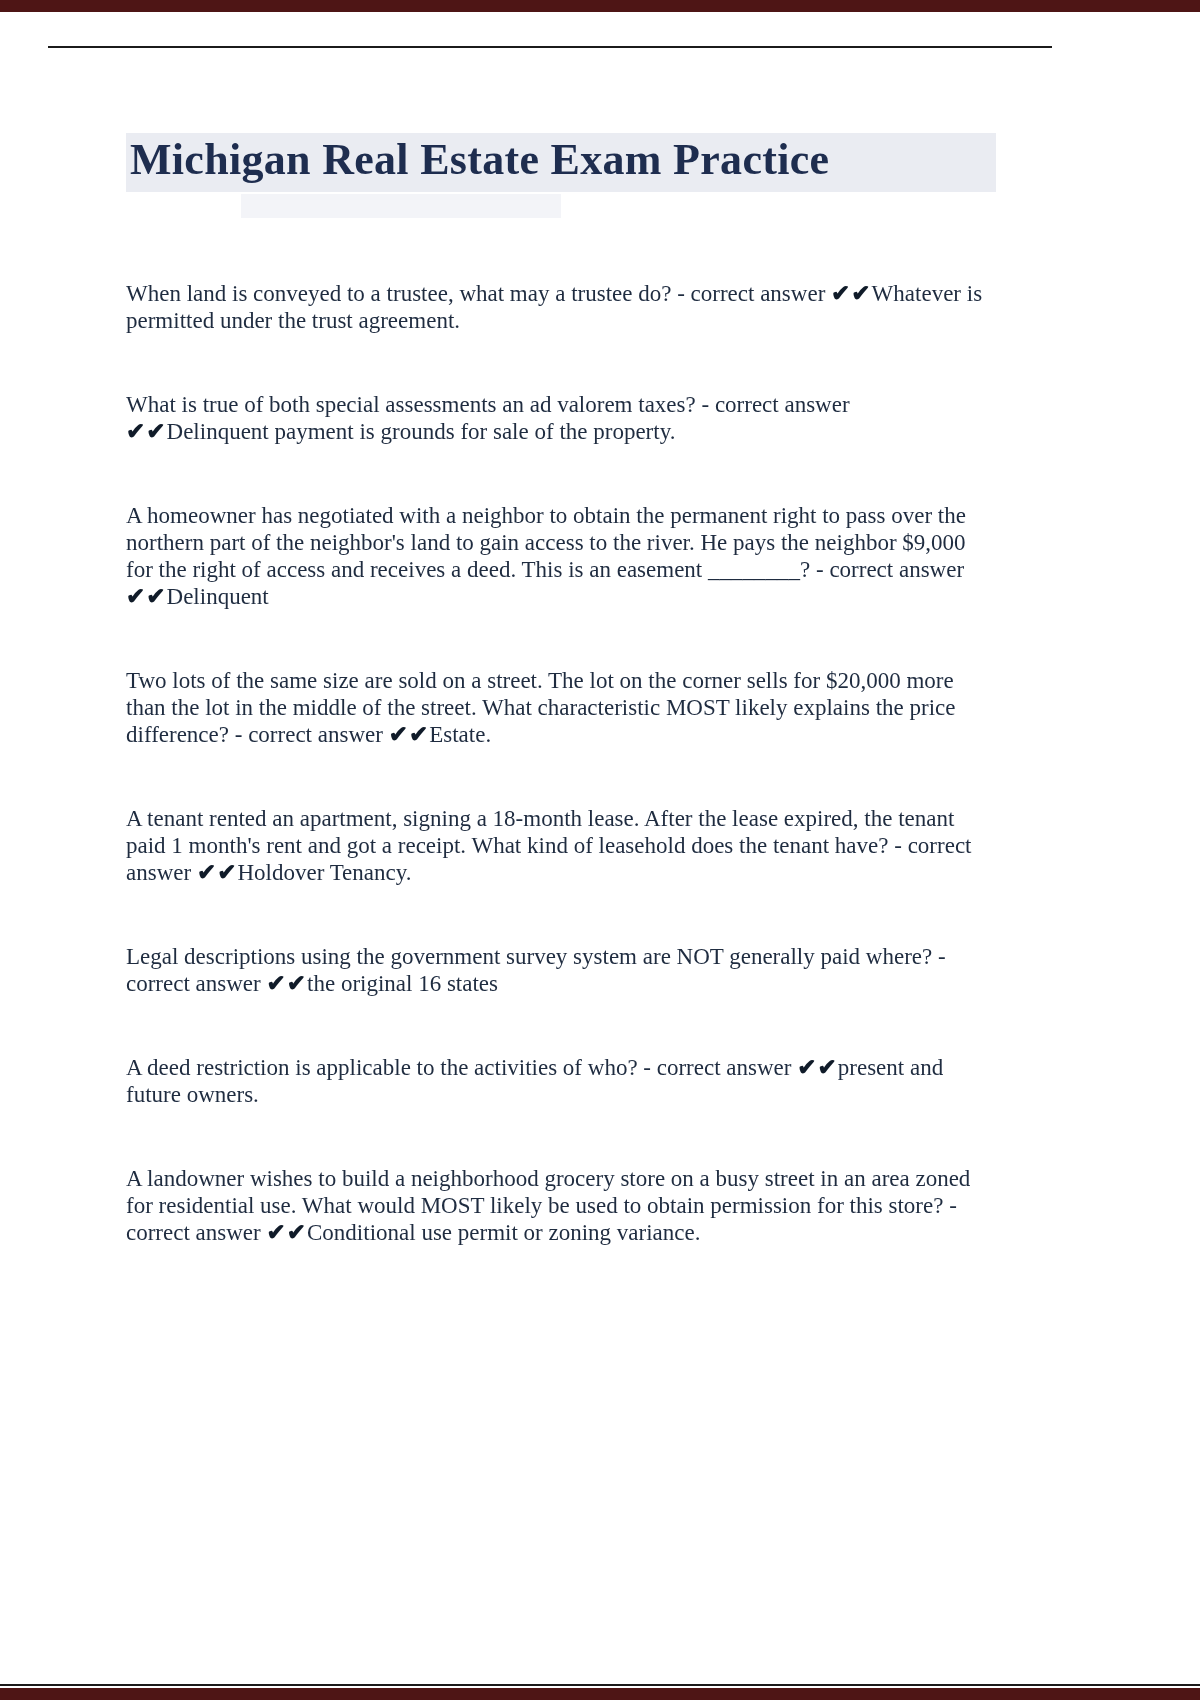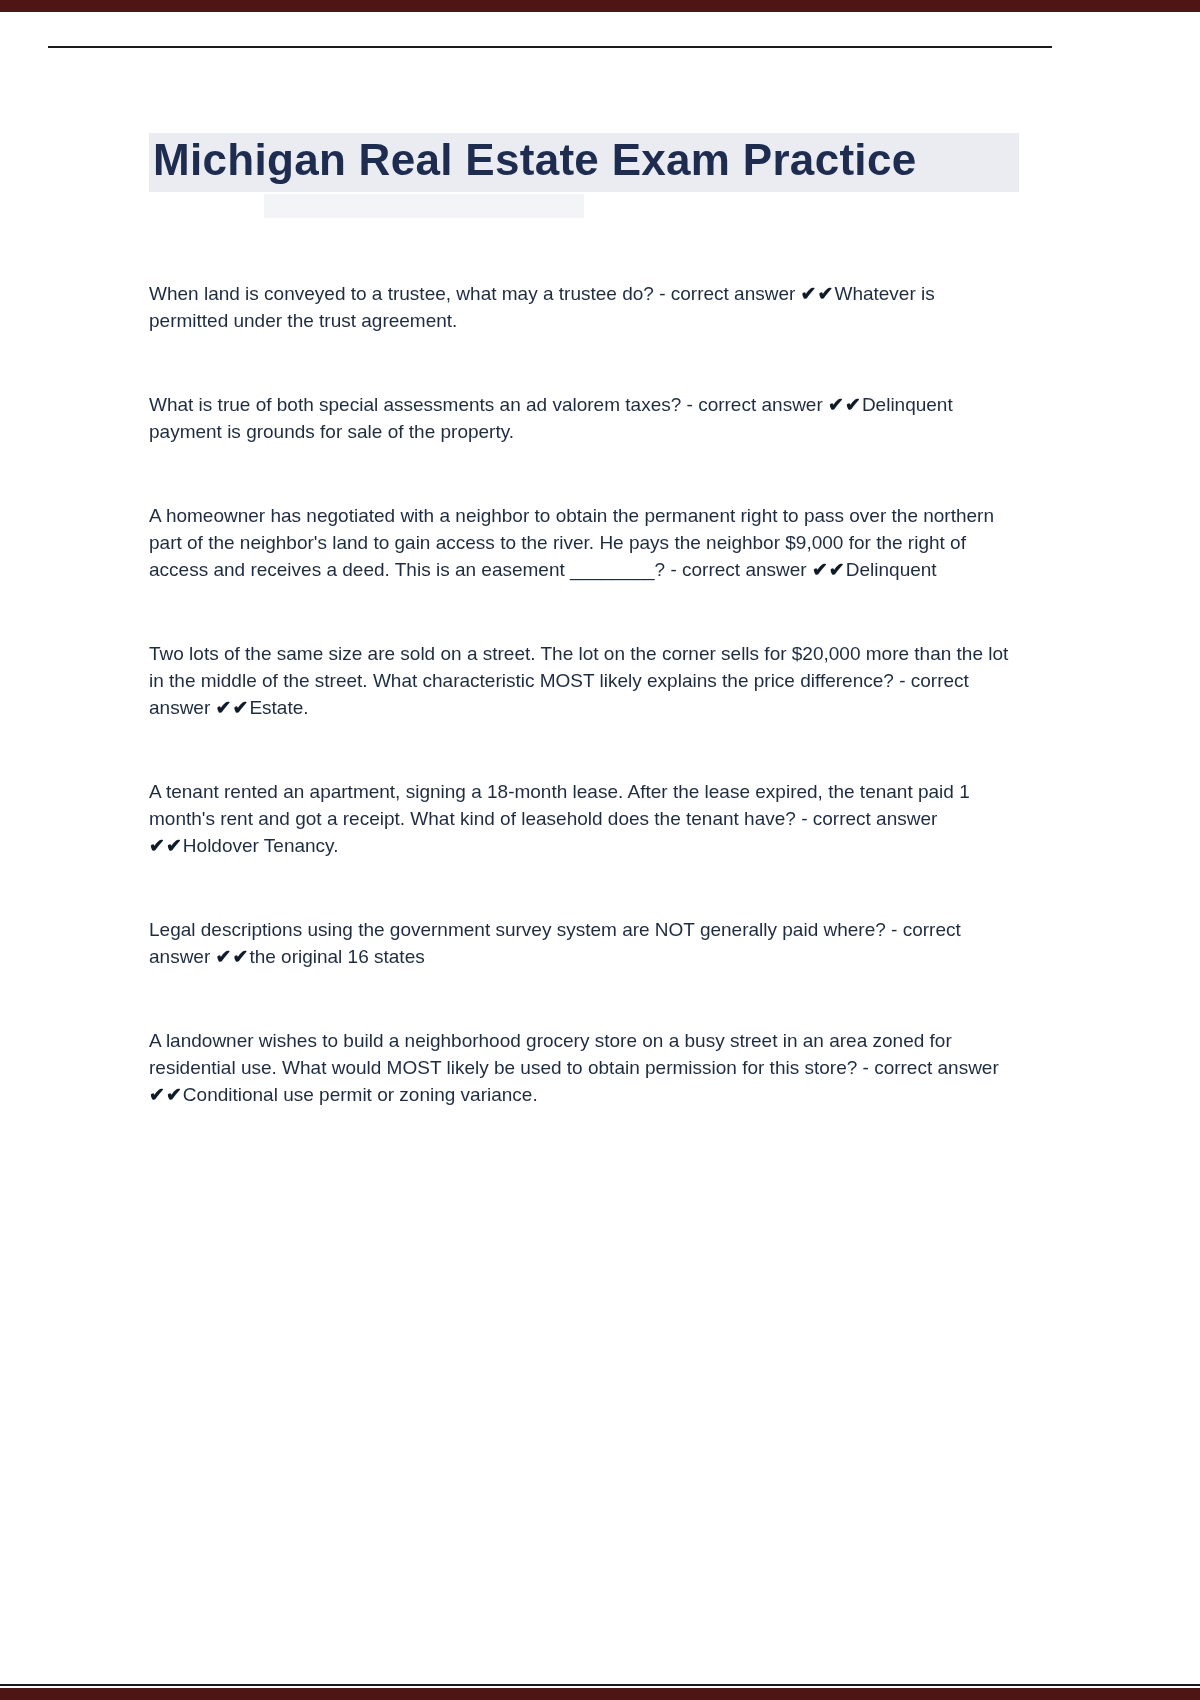--- a/index.html
+++ b/index.html
@@ -19,23 +19,24 @@
     background: #4e1515;
   }
   .top-rule {
     position: absolute;
     top: 46px; left: 48px;
     width: 1004px; height: 2px;
     background: #1b1b1b;
   }
   .content {
     position: absolute;
-    left: 149px;
+    left: 126px;
     top: 133px;
     width: 870px;
+    font-family: Liberation Serif, serif;
   }
   .page-title {
     font-size: 44px;
     font-weight: 700;
     color: #1e2d4f;
     background: #eaecf2;
     margin: 0;
     padding: 3px 6px 8px 4px;
     letter-spacing: 0.3px;
     line-height: 1.1;
@@ -43,21 +44,21 @@
   .title-tail {
     width: 320px;
     height: 24px;
     background: #f3f4f8;
     margin: 2px 0 0 115px;
   }
   .qa-list {
     margin-top: 62px;
   }
   .qa-item {
-    font-size: 19px;
+    font-size: 23px;
     line-height: 27px;
     color: #1f2c40;
     margin: 0 0 57px 0;
   }
   .checks {
     font-weight: 700;
     color: #101b29;
     letter-spacing: 1px;
   }
   .bottom-rule {
@@ -91,20 +92,21 @@
 
 
     <p class="qa-item"><span>A homeowner has negotiated with a neighbor to obtain the permanent right to pass over the northern part of the neighbor's land to gain access to the river. He pays the neighbor $9,000 for the right of access and receives a deed. This is an easement ________?</span> <span>- correct answer</span> <span class="checks">✔✔</span><span>Delinquent</span></p>
 
     <p class="qa-item"><span>Two lots of the same size are sold on a street. The lot on the corner sells for $20,000 more than the lot in the middle of the street. What characteristic MOST likely explains the price difference?</span> <span>- correct answer</span> <span class="checks">✔✔</span><span>Estate.</span></p>
 
     <p class="qa-item"><span>A tenant rented an apartment, signing a 18-month lease. After the lease expired, the tenant paid 1 month's rent and got a receipt. What kind of leasehold does the tenant have?</span> <span>- correct answer</span> <span class="checks">✔✔</span><span>Holdover Tenancy.</span></p>
 
     <p class="qa-item"><span>Legal descriptions using the government survey system are NOT generally paid where?</span> <span>- correct answer</span> <span class="checks">✔✔</span><span>the original 16 states</span></p>
 
+    <p class="qa-item"><span>A deed restriction is applicable to the activities of who?</span> <span>- correct answer</span> <span class="checks">✔✔</span><span>present and future owners.</span></p>
 
     <p class="qa-item"><span>A landowner wishes to build a neighborhood grocery store on a busy street in an area zoned for residential use. What would MOST likely be used to obtain permission for this store?</span> <span>- correct answer</span> <span class="checks">✔✔</span><span>Conditional use permit or zoning variance.</span></p>
 
   </div>
 </div>
 
 <div class="bottom-rule"></div>
 <div class="bottom-bar"></div>
 
 </body></html>

